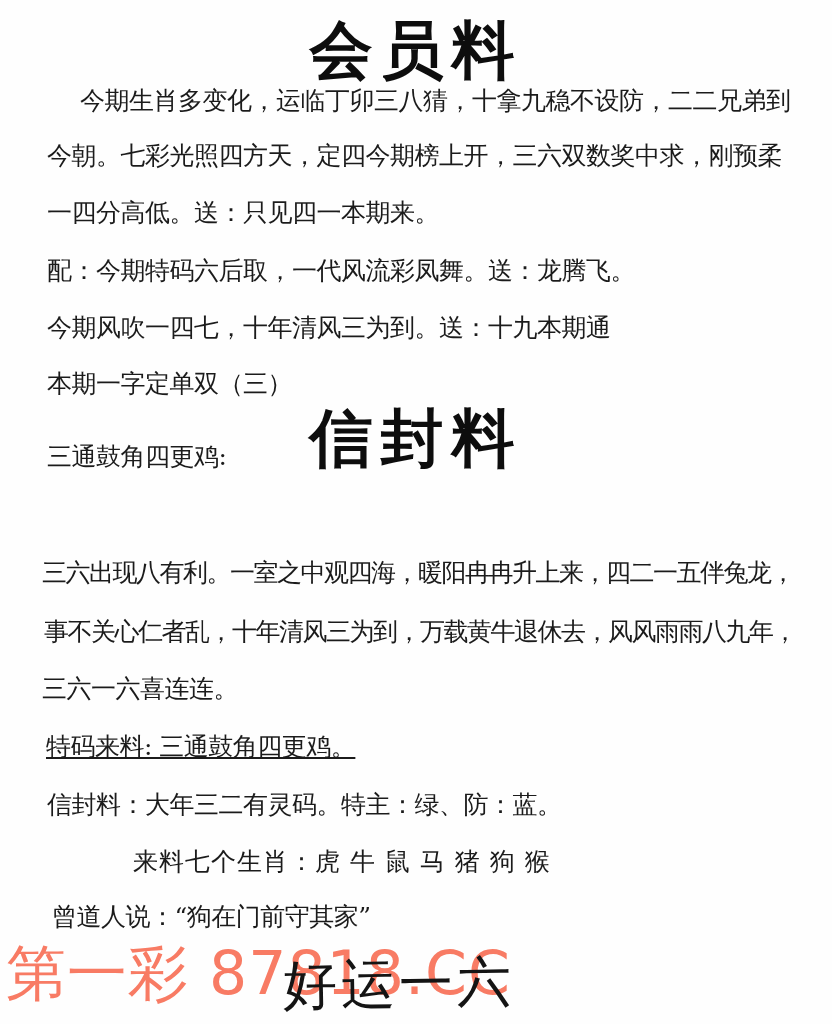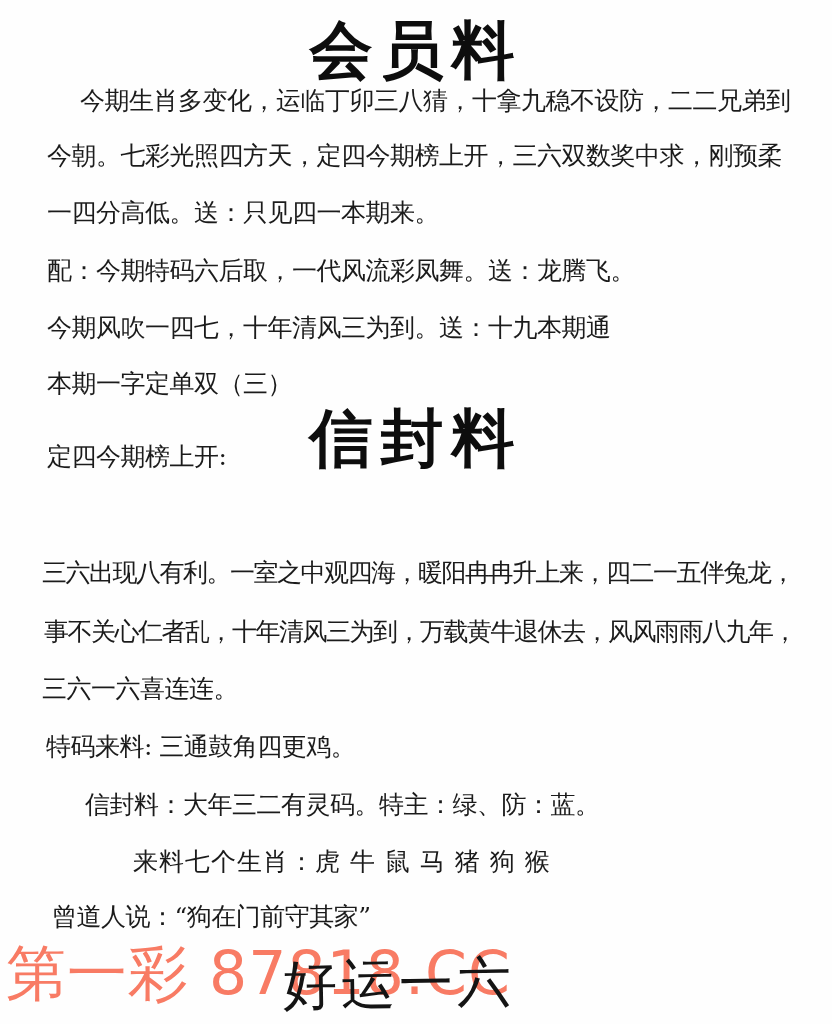--- a/index.html
+++ b/index.html
@@ -36,22 +36,22 @@
   .member-line-4  { top: 254px; left: 47px; }
   .member-line-5  { top: 311px; left: 47px; }
   .member-line-6  { top: 367px; left: 47px; }
   .title-member   { top: 8px; }
   .title-envelope { top: 396px; }
   .envelope-intro { top: 440px; left: 47px; }
   .letter-line-1  { top: 496px; left: 64px; letter-spacing: -1px; }
   .letter-line-2  { top: 556px; left: 42px; letter-spacing: -1.5px; }
   .letter-line-3  { top: 615px; left: 44px; letter-spacing: -1.5px; }
   .letter-line-4  { top: 672px; left: 42px; }
-  .special-line   { top: 730px; left: 46px; }
-  .envelope-line  { top: 788px; left: 47px; margin-left: 38px; }
+  .special-line   { top: 730px; left: 46px; text-decoration: underline; }
+  .envelope-line  { top: 788px; left: 47px; }
   .zodiac-line    { top: 845px; left: 133px; letter-spacing: 1px; }
   .quote-line     { top: 900px; left: 52px; }
   .watermark {
     position: absolute;
     top: 934px;
     left: 6px;
     font-family: "DejaVu Sans", sans-serif;
     font-size: 60px;
     font-weight: 400;
     letter-spacing: 1px;
@@ -80,21 +80,21 @@
 
   <div class="line member-line-1">今期生肖多变化，运临丁卯三八猜，十拿九稳不设防，二二兄弟到</div>
   <div class="line member-line-2">今朝。七彩光照四方天，定四今期榜上开，三六双数奖中求，刚预柔</div>
   <div class="line member-line-3">一四分高低。送：只见四一本期来。</div>
   <div class="line member-line-4">配：今期特码六后取，一代风流彩凤舞。送：龙腾飞。</div>
   <div class="line member-line-5">今期风吹一四七，十年清风三为到。送：十九本期通</div>
   <div class="line member-line-6">本期一字定单双（三）</div>
 
   <div class="doc-title title-envelope">信封料</div>
 
-  <div class="line envelope-intro">定四今期榜上开:</div>
+  <div class="line envelope-intro">三通鼓角四更鸡:</div>
 
   <div class="line letter-line-2">三六出现八有利。一室之中观四海，暖阳冉冉升上来，四二一五伴兔龙，</div>
   <div class="line letter-line-3">事不关心仁者乱，十年清风三为到，万载黄牛退休去，风风雨雨八九年，</div>
   <div class="line letter-line-4">三六一六喜连连。</div>
 
   <div class="line special-line">特码来料: 三通鼓角四更鸡。</div>
   <div class="line envelope-line">信封料：大年三二有灵码。特主：绿、防：蓝。</div>
   <div class="line zodiac-line">来料七个生肖：虎 牛 鼠 马  猪 狗 猴</div>
   <div class="line quote-line">曾道人说：“狗在门前守其家”</div>
 

